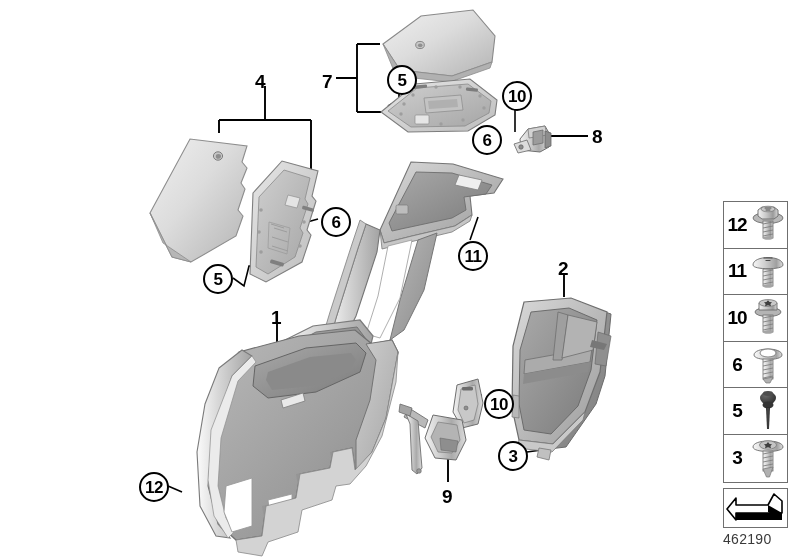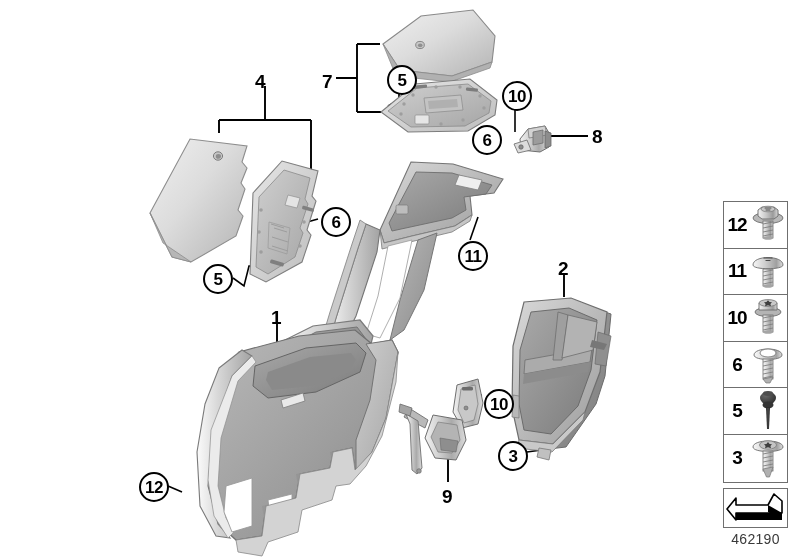--- a/index.html
+++ b/index.html
@@ -70,21 +70,20 @@
     left:723px;top:488px;
     width:65px;height:40px;
     border:1.4px solid #6f6f6f;
     box-sizing:border-box;
     background:#fff;
   }
   #partnum{
     position:absolute;
     left:723px;top:531px;
     width:65px;
-    text-align:center;
     font-size:14px;
     color:#3a3a3a;
     letter-spacing:0.3px;
   }
 </style>
 </head>
 <body>
 
 <div id="stage">
 

